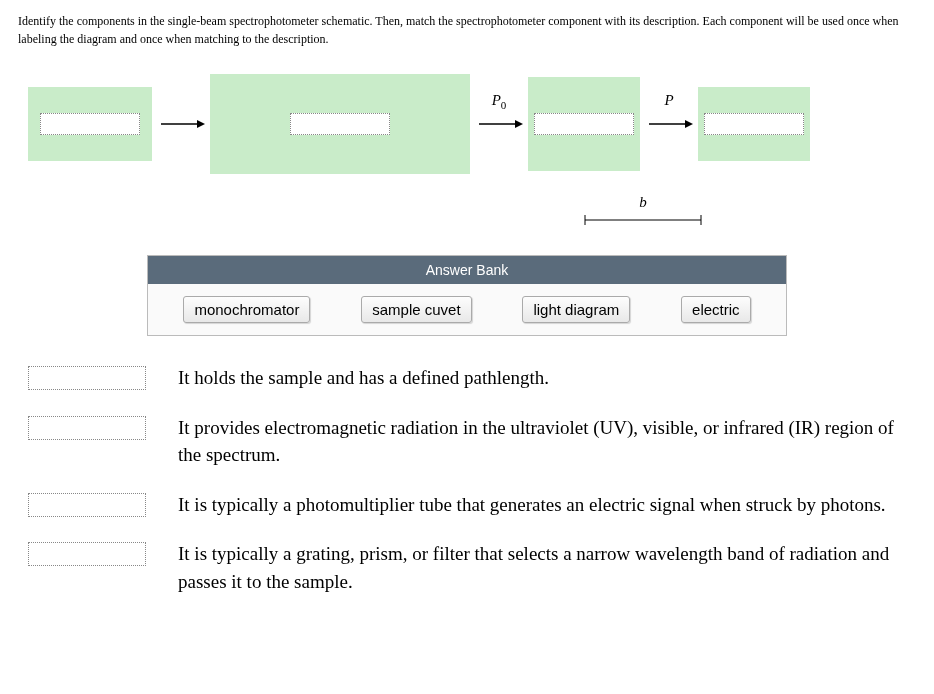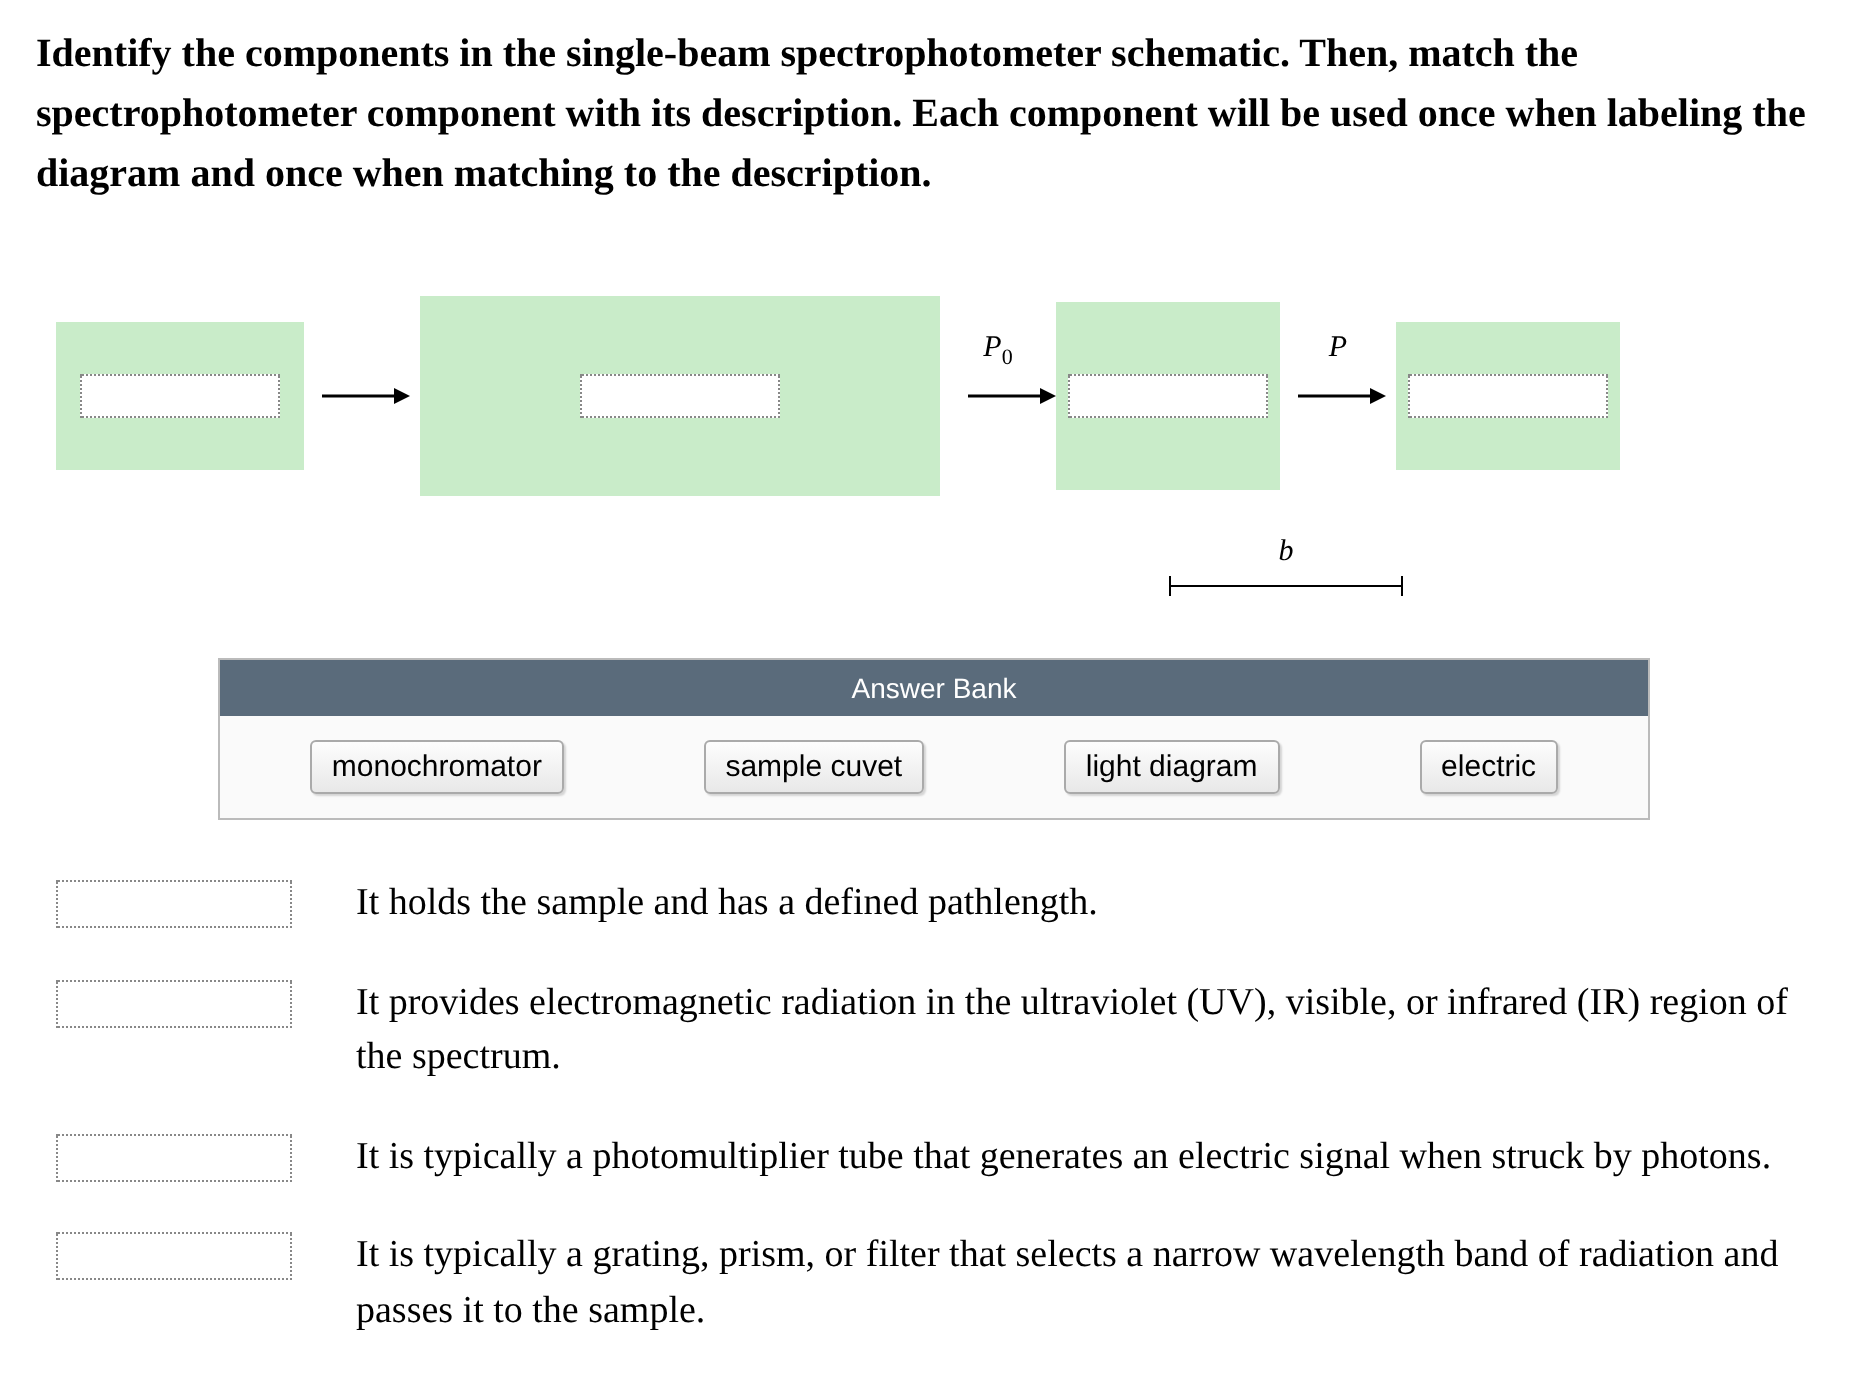--- a/index.html
+++ b/index.html
@@ -1,38 +1,38 @@
 <!DOCTYPE html>
 <html><head>
   <meta charset="utf-8">
   <style>
     * { box-sizing: border-box; margin: 0; padding: 0; }
     body { font-family: Georgia, 'Times New Roman', serif; font-size: 15px; color: #000; padding: 12px 18px; width: 934px; }
-    .instructions { font-size: 20px; line-height: 1.5; margin-bottom: 46px; font-weight: bold; }
+    .instructions { font-size: 12px; line-height: 1.5; margin-bottom: 26px; }
     .diagram-area { display: flex; align-items: center; margin-bottom: 20px; padding-left: 10px; }
     .comp-box { background: #c9ecc9; position: relative; display: flex; align-items: center; justify-content: center; }
     .comp1 { width: 124px; height: 74px; }
     .comp2 { width: 260px; height: 100px; }
     .comp3 { width: 112px; height: 94px; }
     .comp4 { width: 112px; height: 74px; }
     .drop-slot { border: 1.5px dotted #888; background: #fff; width: 92px; height: 22px; }
     .comp1 .drop-slot { width: 100px; }
     .comp2 .drop-slot { width: 100px; }
     .comp3 .drop-slot { width: 100px; }
     .comp4 .drop-slot { width: 100px; }
     .arrow-wrap { display: flex; flex-direction: column; align-items: center; justify-content: center; position: relative; }
     .arrow { width: 48px; height: 20px; display: flex; align-items: center; justify-content: center; }
     .arrow svg { display: block; }
     .arrow-label { font-style: italic; font-size: 15px; margin-bottom: 2px; text-align: center; position: absolute; top: -22px; width: 100%; }
     .arrow-label sub { font-size: 11px; font-style: normal; }
     .b-row { display: flex; justify-content: flex-start; margin-top: 8px; margin-bottom: 30px; }
     .b-wrap { display: flex; flex-direction: column; align-items: center; }
     .b-bar { width: 120px; height: 12px; }
     .b-letter { font-style: italic; font-size: 15px; margin-bottom: 2px; }
-    .bank-wrap { width: 716px; margin: 0 auto 28px auto; border: 1px solid #bbb; }
+    .bank-wrap { width: 640px; margin: 0 auto 28px auto; border: 1px solid #bbb; }
     .bank-header { background: #5a6b7b; color: #fff; text-align: center; padding: 6px; font-size: 14px; font-family: Arial, sans-serif; }
     .bank-body { background: #fafafa; padding: 12px 10px; display: flex; justify-content: space-around; align-items: center; }
     .bank-item { background: linear-gradient(#fdfdfd,#e8e8e8); border: 1px solid #aaa; border-radius: 3px; padding: 4px 10px; font-size: 15px; font-family: Arial, sans-serif; box-shadow: 1px 1px 1px rgba(0,0,0,0.15); cursor: move; }
     .desc-rows { padding-left: 10px; }
     .desc-row { display: flex; align-items: flex-start; margin-bottom: 22px; }
     .desc-drop { border: 1.5px dotted #888; background: #fff; width: 118px; height: 24px; flex-shrink: 0; margin-right: 32px; margin-top: 2px; }
     .desc-text { font-size: 19px; line-height: 1.45; max-width: 740px; }
   </style>
 </head>
 <body>
@@ -47,21 +47,21 @@
     <span class="arrow">
       <svg width="48" height="14">
           <line x1="4" y1="7" x2="40" y2="7" stroke="#000" stroke-width="1.5"></line>
           <polygon points="40,3 48,7 40,11" fill="#000"></polygon>
         </svg>
     </span>
   </div>
   <div class="comp-box comp2">
     <div class="drop-slot"></div>
   </div>
-  <div class="arrow-wrap" style="width:58px;align-items:flex-end;">
+  <div class="arrow-wrap" style="width:58px;">
     <div class="arrow-label"><span style="font-style:italic">P</span><sub>0</sub></div>
     <span class="arrow">
       <svg width="48" height="14">
           <line x1="4" y1="7" x2="40" y2="7" stroke="#000" stroke-width="1.5"></line>
           <polygon points="40,3 48,7 40,11" fill="#000"></polygon>
         </svg>
     </span>
   </div>
   <div class="comp-box comp3">
     <div class="drop-slot"></div>

